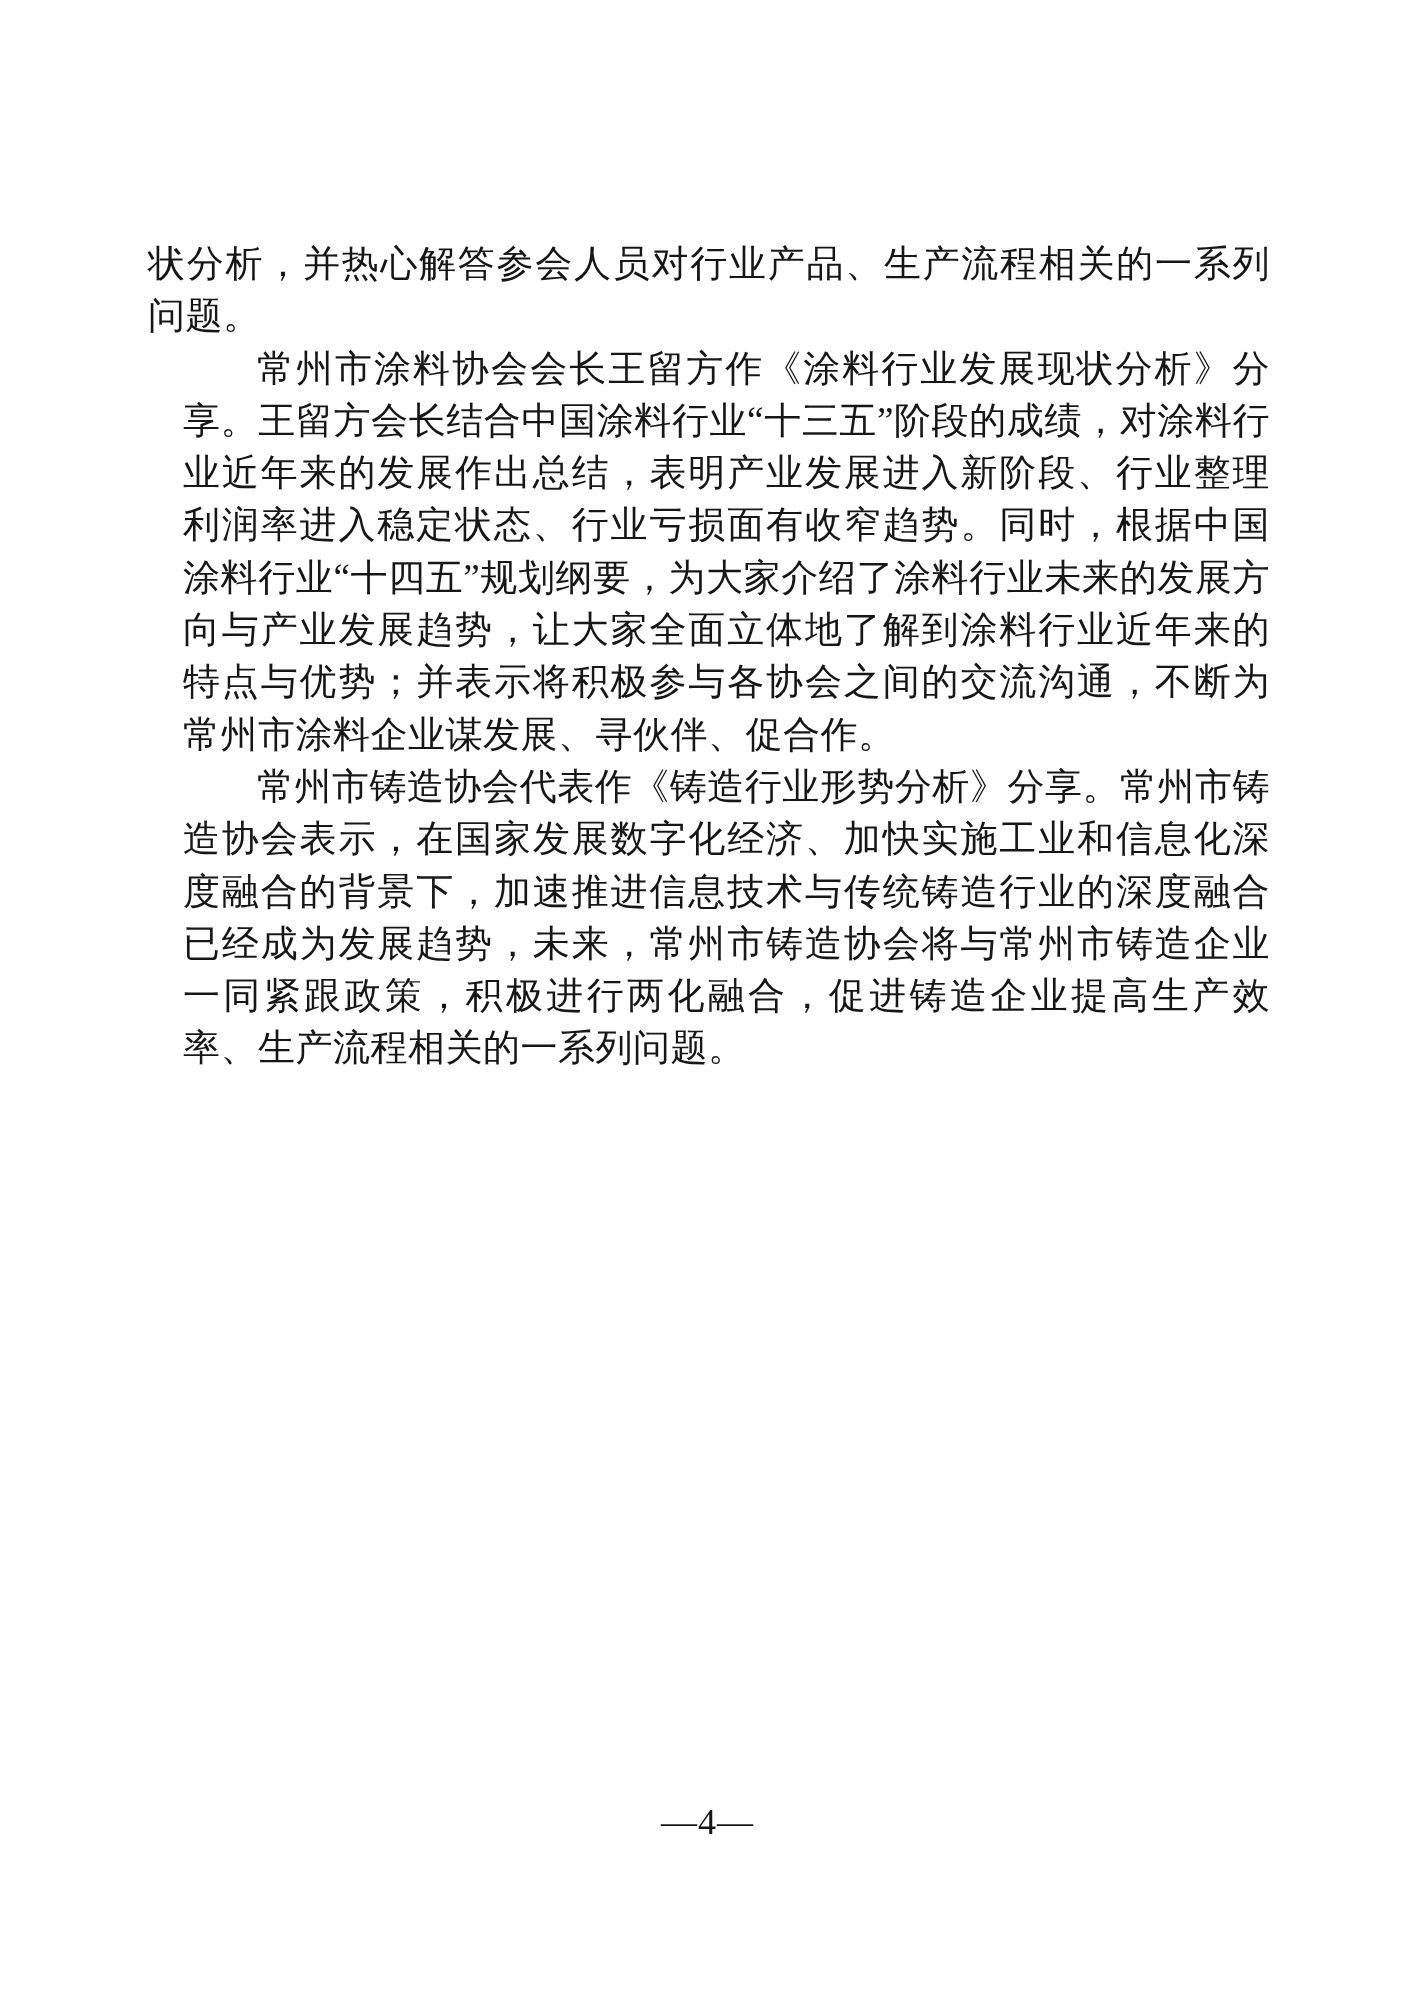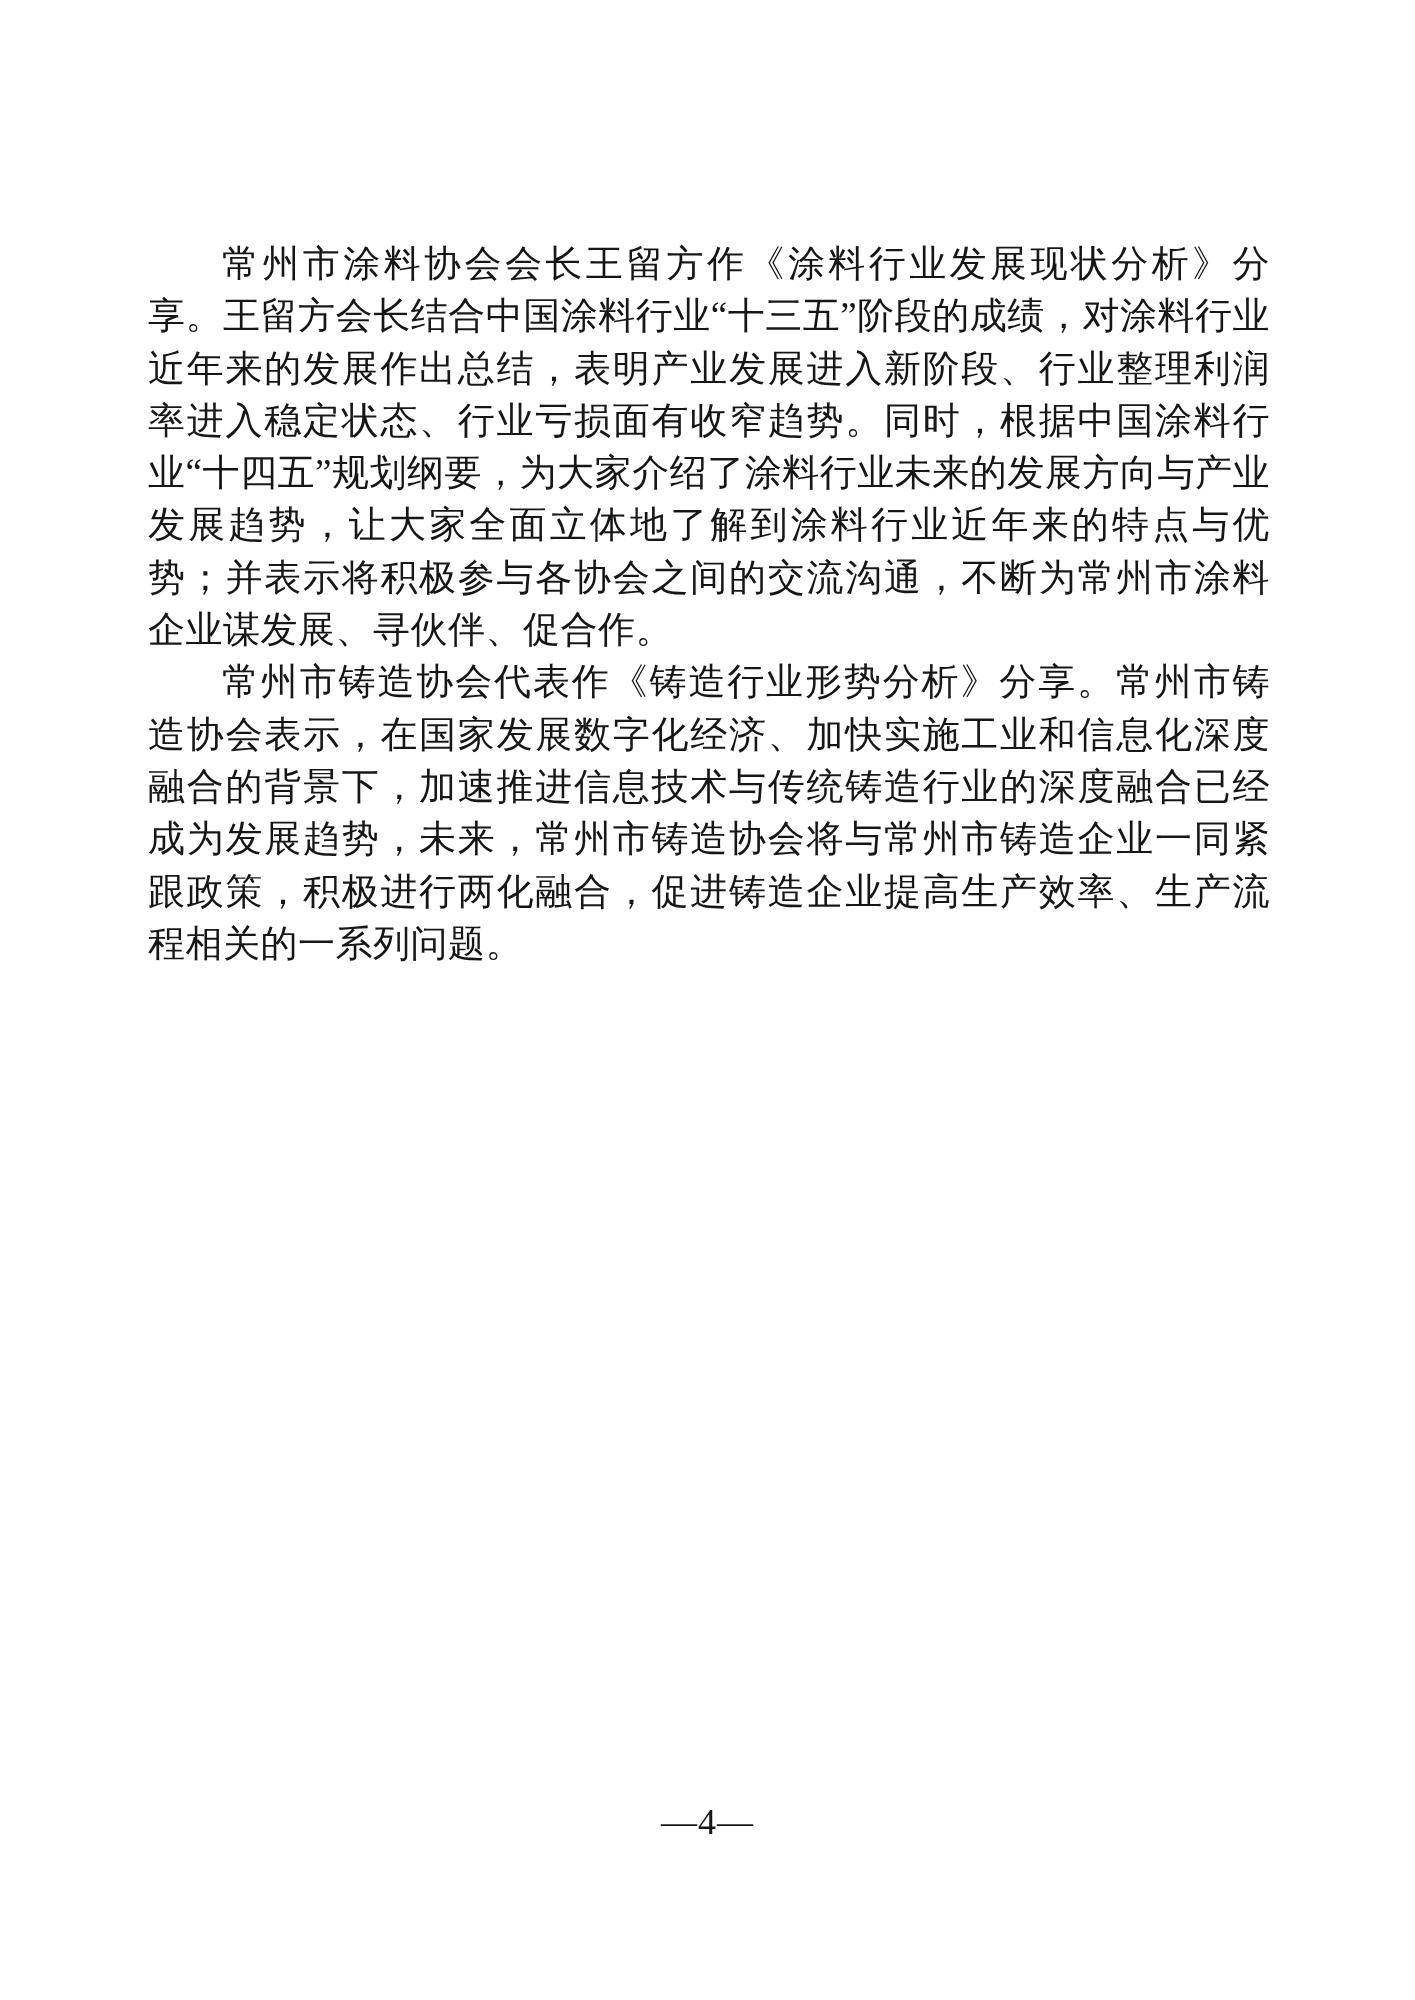--- a/index.html
+++ b/index.html
@@ -27,35 +27,37 @@
     padding: 0;
     font-size: 37px;
     line-height: 52.3px;
     text-align: justify;
     text-justify: inter-ideograph;
     letter-spacing: 0.5px;
     word-break: break-all;
   }
   .content p.para.indent {
     text-indent: 2em;
+    margin-left: 35px;
   }
   .page-number {
     position: absolute;
     left: 0;
     top: 1802px;
     width: 100%;
     text-align: center;
     font-size: 36px;
     line-height: 40px;
     color: #161616;
     letter-spacing: 1px;
   }
 </style>
 </head>
 <body>
 
 <div class="page">
   <div class="content" id="paragraph-container">
+      <p class="para">状分析，并热心解答参会人员对行业产品、生产流程相关的一系列问题。</p>
       <p class="para indent">常州市涂料协会会长王留方作《涂料行业发展现状分析》分享。王留方会长结合中国涂料行业“十三五”阶段的成绩，对涂料行业近年来的发展作出总结，表明产业发展进入新阶段、行业整理利润率进入稳定状态、行业亏损面有收窄趋势。同时，根据中国涂料行业“十四五”规划纲要，为大家介绍了涂料行业未来的发展方向与产业发展趋势，让大家全面立体地了解到涂料行业近年来的特点与优势；并表示将积极参与各协会之间的交流沟通，不断为常州市涂料企业谋发展、寻伙伴、促合作。</p>
       <p class="para indent">常州市铸造协会代表作《铸造行业形势分析》分享。常州市铸造协会表示，在国家发展数字化经济、加快实施工业和信息化深度融合的背景下，加速推进信息技术与传统铸造行业的深度融合已经成为发展趋势，未来，常州市铸造协会将与常州市铸造企业一同紧跟政策，积极进行两化融合，促进铸造企业提高生产效率、生产流程相关的一系列问题。</p>
     </div>
   <div class="page-number">—4—</div>
 </div>
 
 </body></html>

